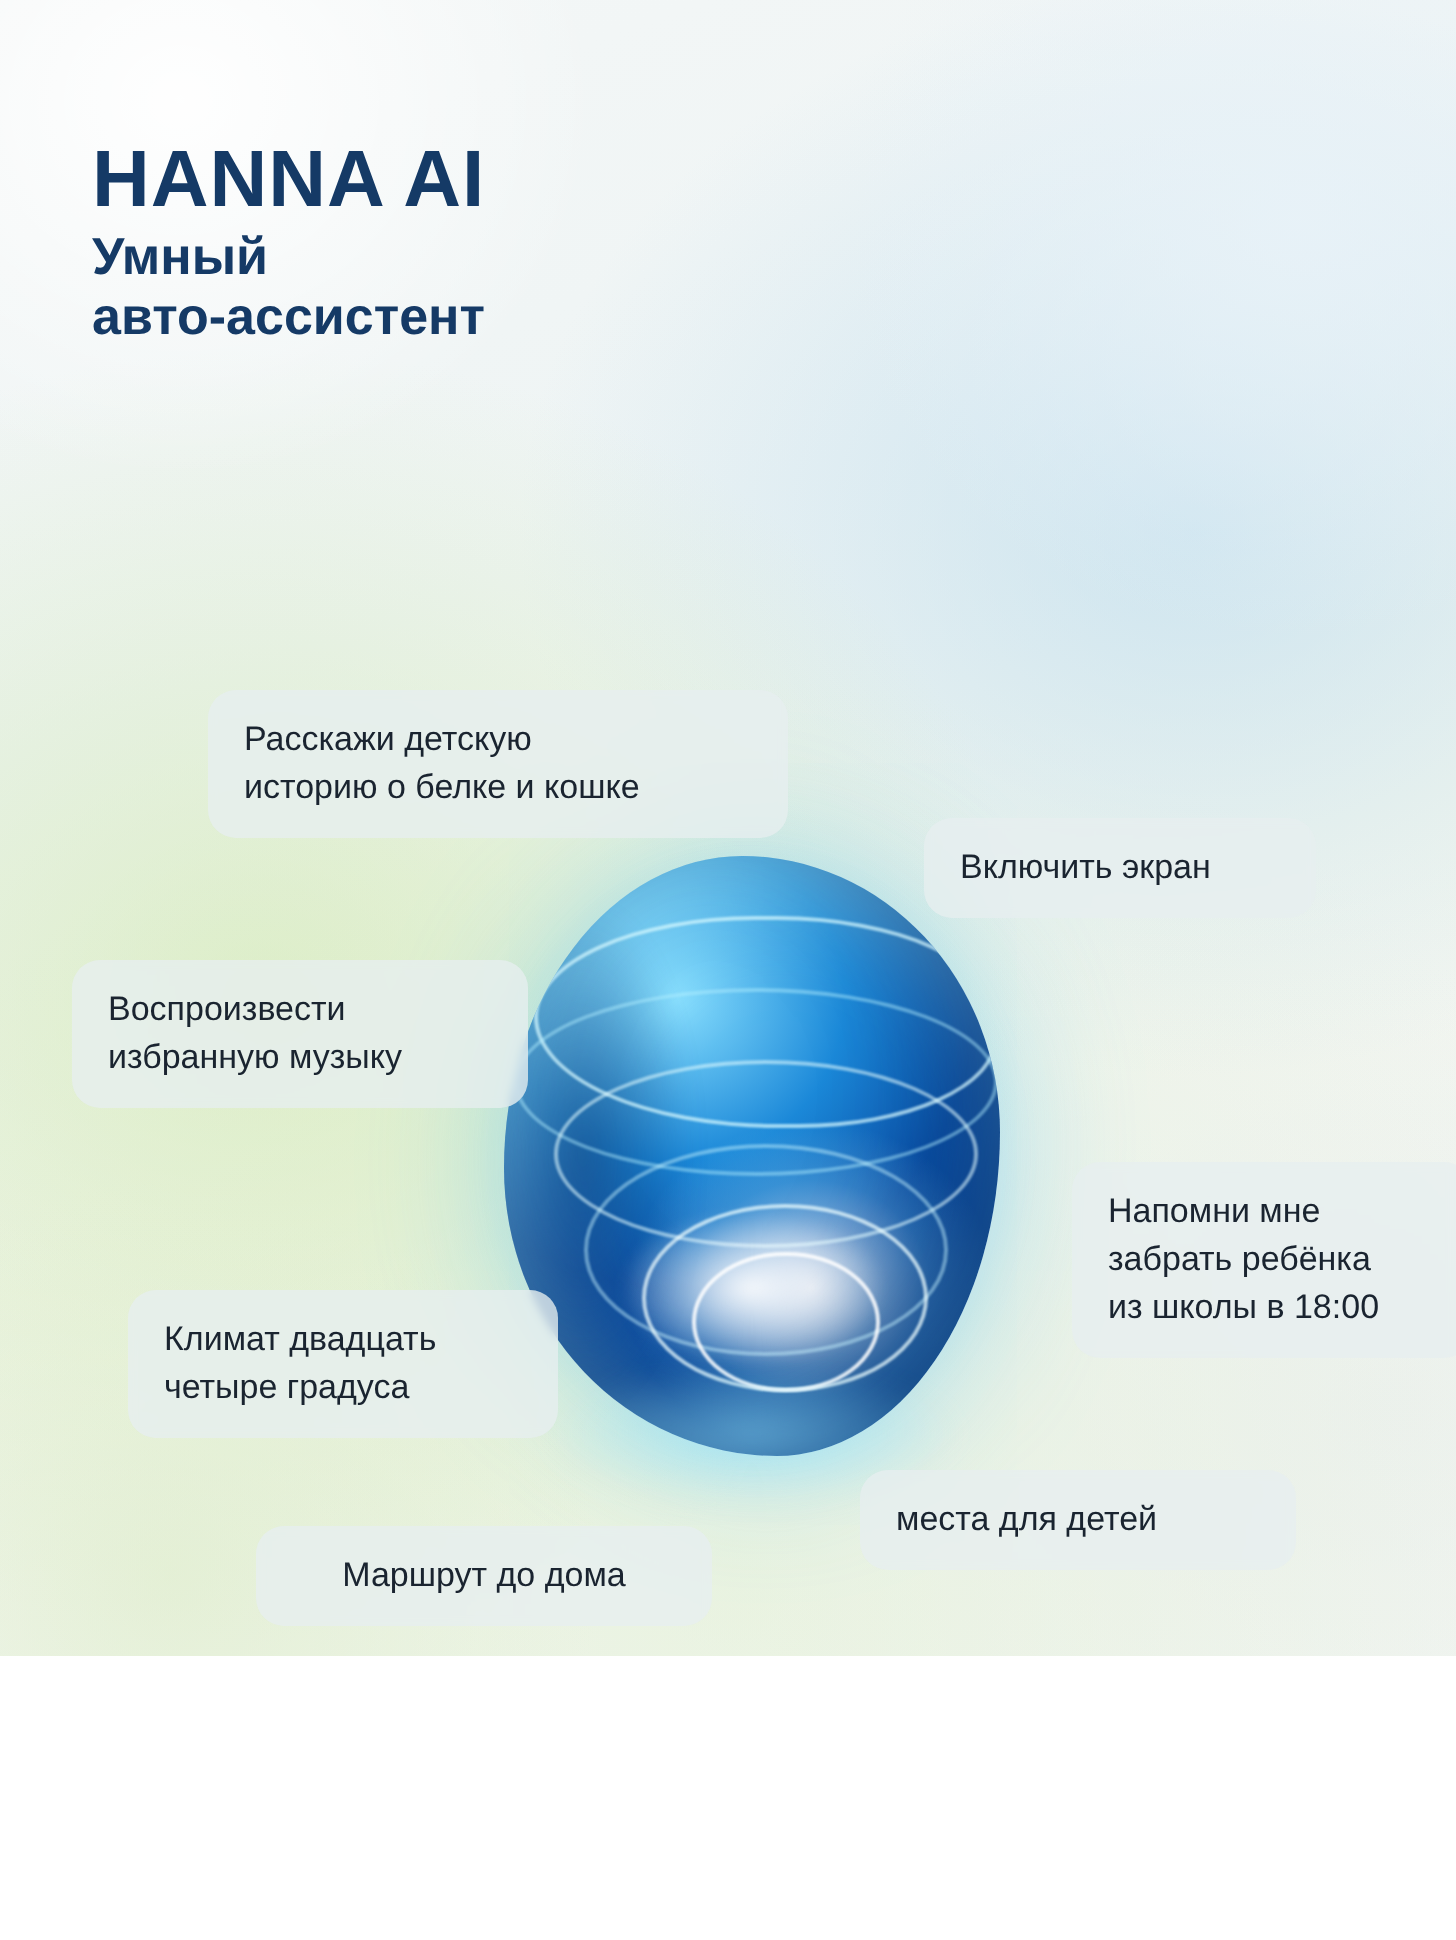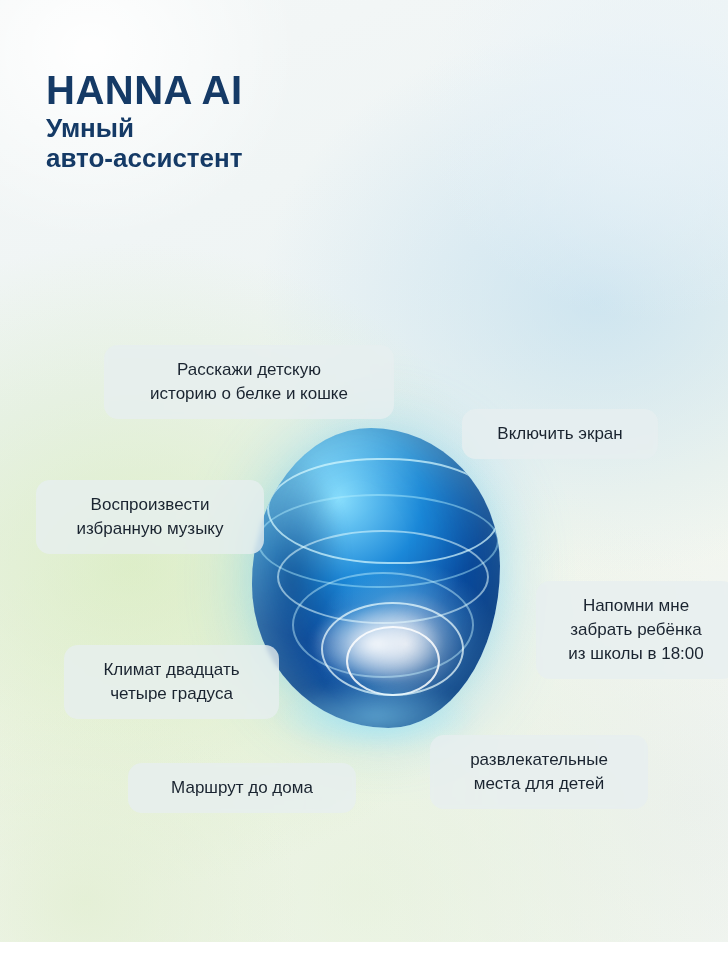--- a/index.html
+++ b/index.html
@@ -10,21 +10,21 @@
     width: 728px;
     height: 970px;
     font-family: "Liberation Sans", sans-serif;
     background: #ffffff;
     overflow: hidden;
   }
 
   .poster {
     position: relative;
     width: 728px;
-    height: 942px;
+    height: 828px;
     overflow: hidden;
     background:
       radial-gradient(620px 520px at 18% 60%, rgba(206, 232, 170, 0.55) 0%, rgba(206, 232, 170, 0.0) 62%),
       radial-gradient(520px 420px at 82% 32%, rgba(179, 216, 238, 0.55) 0%, rgba(179, 216, 238, 0.0) 65%),
       radial-gradient(700px 640px at 50% 95%, rgba(222, 238, 206, 0.50) 0%, rgba(222, 238, 206, 0.0) 70%),
       radial-gradient(500px 400px at 95% 85%, rgba(236, 240, 240, 0.8) 0%, rgba(236, 240, 240, 0.0) 70%),
       linear-gradient(160deg, #f4f7f7 0%, #eef4f4 35%, #f2f6ee 60%, #f6f8f6 100%);
   }
 
   
@@ -146,21 +146,20 @@
   .chip {
     position: absolute;
     box-sizing: border-box;
     border-radius: 14px;
     background: rgba(231, 238, 240, 0.78);
     color: #1a2430;
     font-size: 17px;
     line-height: 1.42;
     padding: 13px 18px;
     backdrop-filter: blur(2px);
-    text-align: center;
   }
   .chip.c1 { left: 104px; top: 345px;  width: 290px; }
   .chip.c2 { left: 462px; top: 409px;  width: 196px; }
   .chip.c3 { left: 36px;  top: 480px;  width: 228px; }
   .chip.c4 { left: 492px; top: 581px;  width: 200px; margin-left: 44px; }
   .chip.c5 { left: 64px;  top: 645px;  width: 215px; }
   .chip.c6 { left: 128px; top: 763px;  width: 228px; text-align: center; }
   .chip.c7 { left: 430px; top: 735px;  width: 218px; }
 
   .chip .line { display: block; white-space: nowrap; }
@@ -218,17 +217,16 @@
   <div class="chip c6">
     <span class="line">Маршрут до дома</span>
   </div>
 
   <div class="chip c5">
     <span class="line">Климат двадцать</span>
     <span class="line">четыре градуса</span>
   </div>
 
   <div class="chip c7">
-    <span class="line">развлекательные</span>
     <span class="line">места для детей</span>
   </div>
 
 </div>
 
 </body></html>

